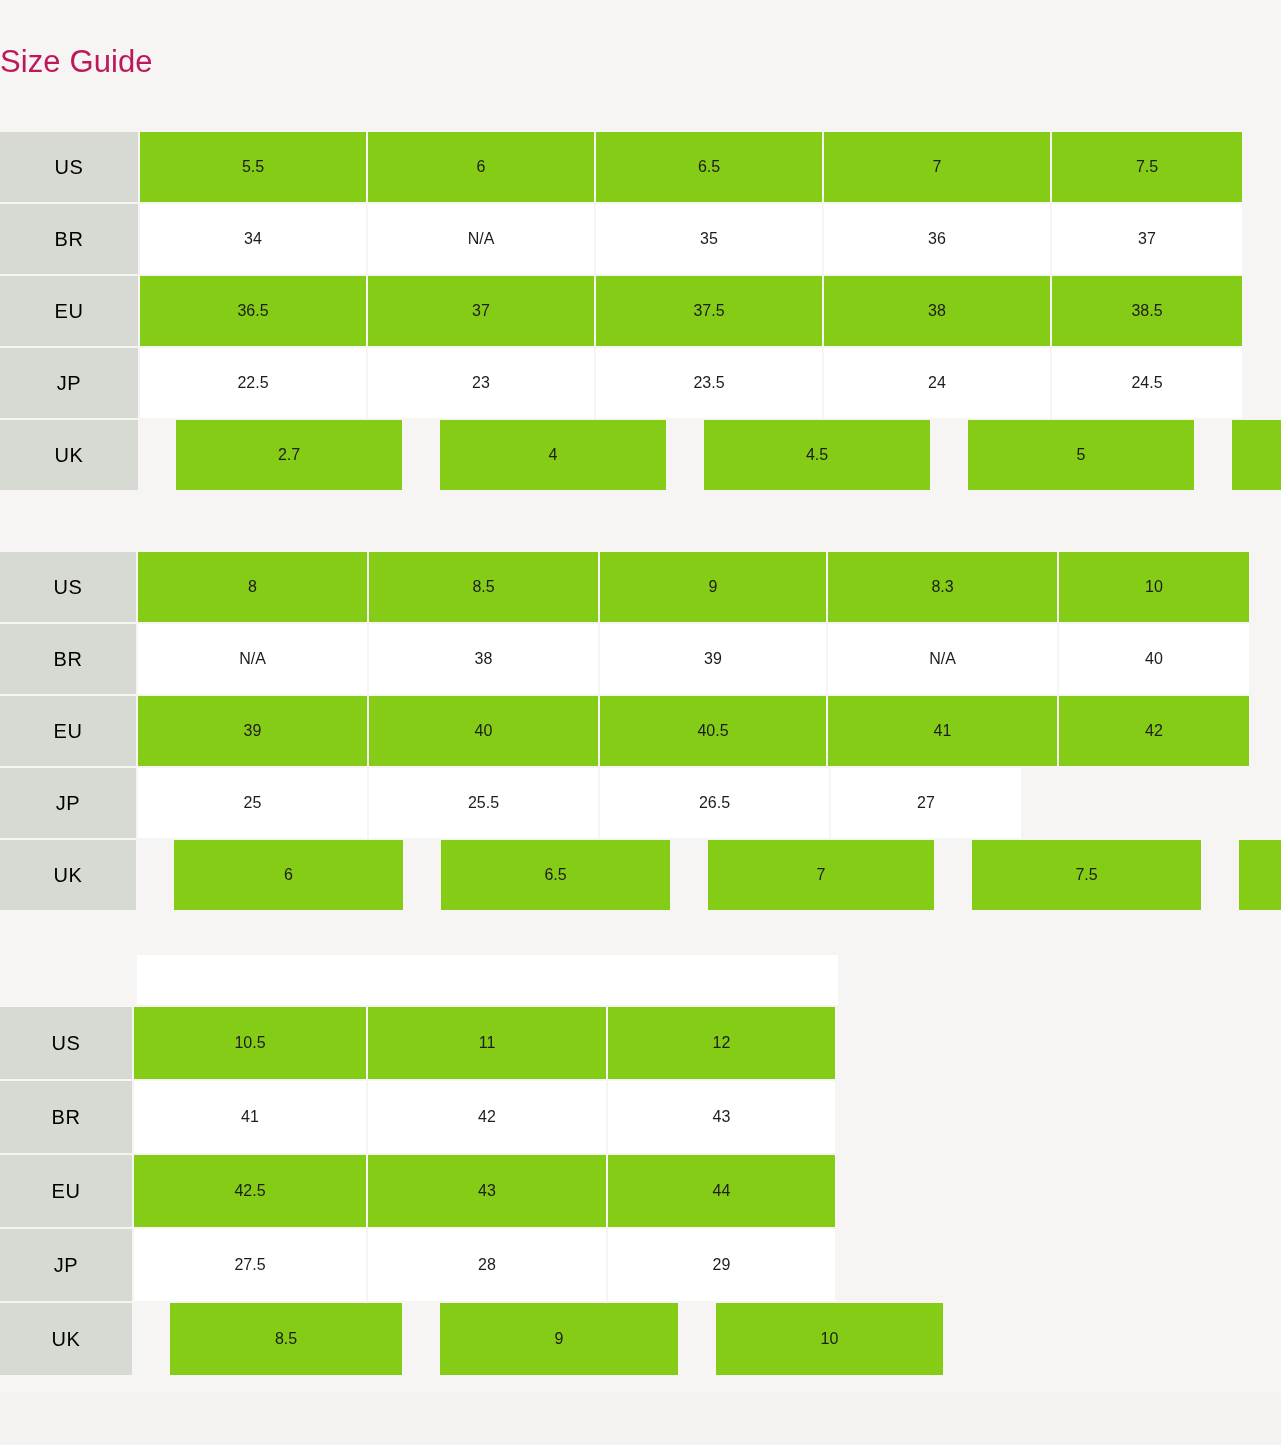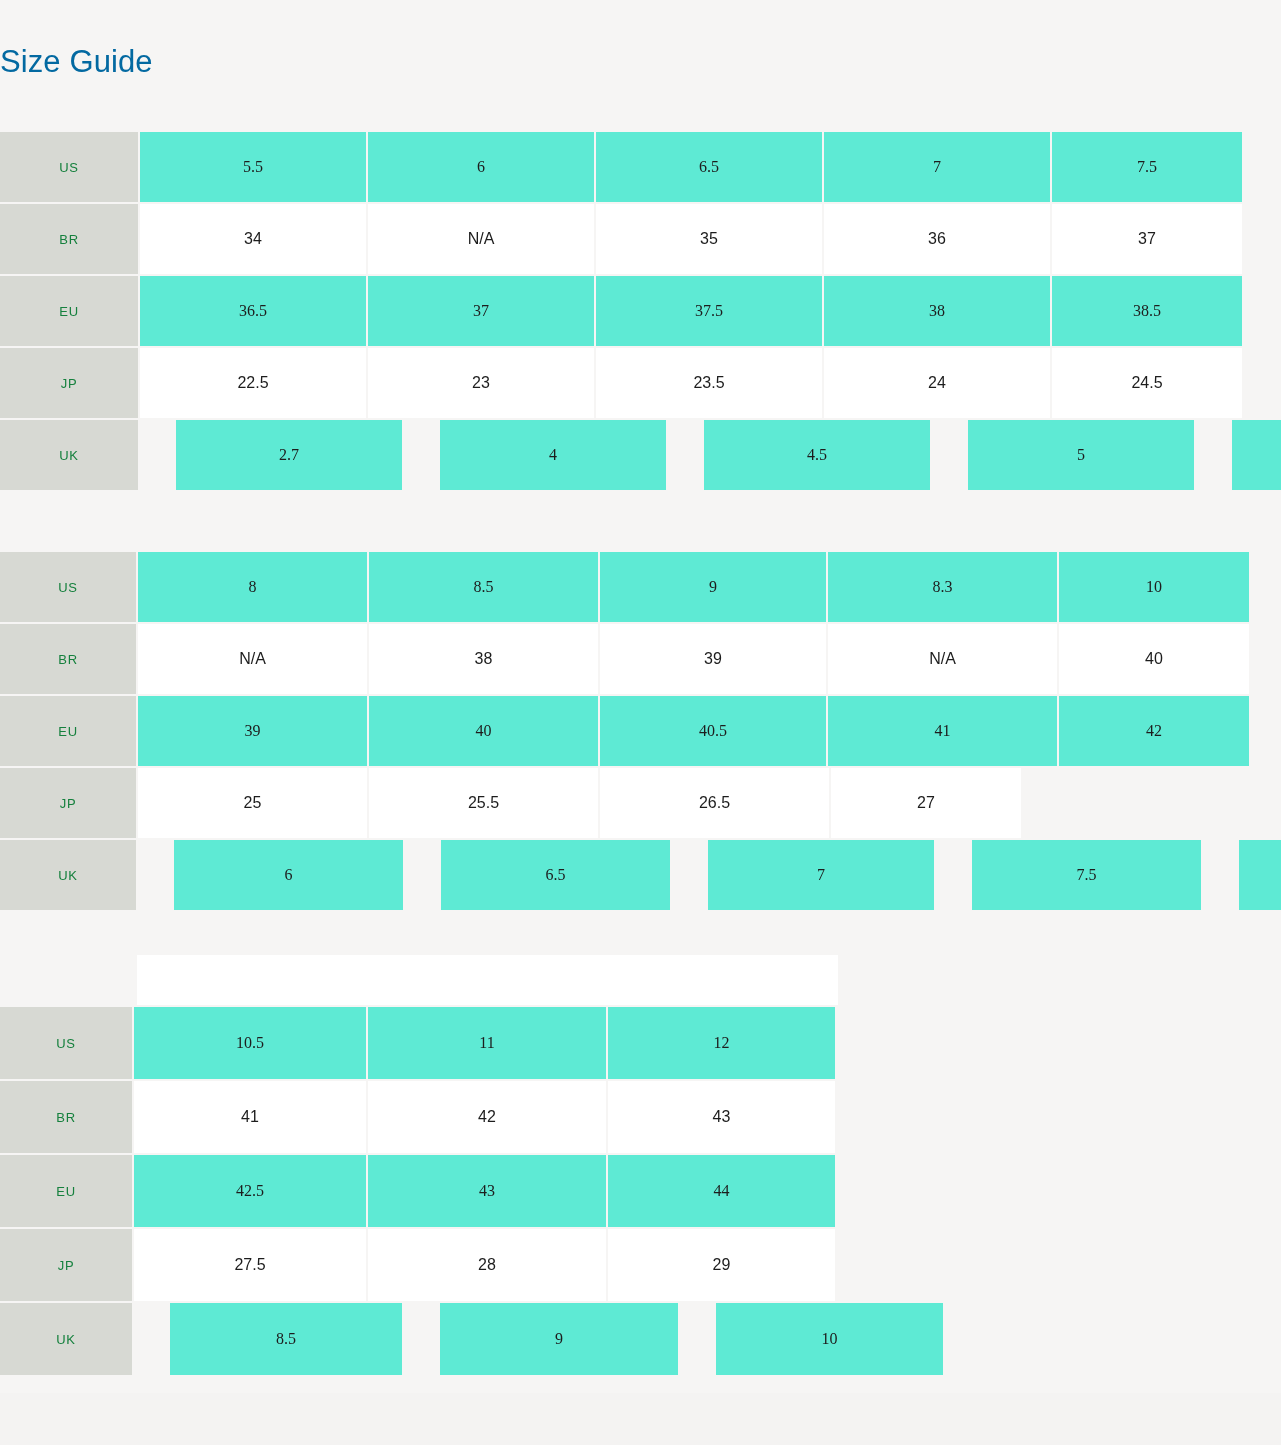--- a/index.html
+++ b/index.html
@@ -19,21 +19,21 @@
 
   
   .page-title {
     position: absolute;
     left: 0px;
     top: 24px;
     font-size: 31px;
     font-weight: 400;
     line-height: 1.1;
     letter-spacing: 0.1px;
-    color: #0369a1;
+    color: #be185d;
     white-space: nowrap;
   }
 
   
   .size-table {
     position: absolute;
     left: 0;
   }
   .size-row {
     display: flex;
@@ -41,34 +41,34 @@
     margin-bottom: 2px;
   }
   .size-row:last-child { margin-bottom: 0; gap: 36px; }
 
   .label-cell {
     box-sizing: border-box;
     background: #d7d9d3;
     display: flex;
     align-items: center;
     justify-content: center;
-    font-size: 13px;
+    font-size: 20px;
     letter-spacing: 0.6px;
-    color: #15803d;
+    color: #000000;
   }
   .data-cell {
     box-sizing: border-box;
     display: flex;
     align-items: center;
     justify-content: center;
     font-size: 16px;
     color: #1d1d1d;
     margin-left: 2px;
   }
-  .data-cell.tint  { background: #5eead4; font-family: Liberation Serif, serif; }
+  .data-cell.tint  { background: #84cc16; }
   .data-cell.plain { background: #ffffff; }
 
   
   .header-strip {
     position: absolute;
     background: #ffffff;
   }
 
   
   #table-1 { top: 132px; }

